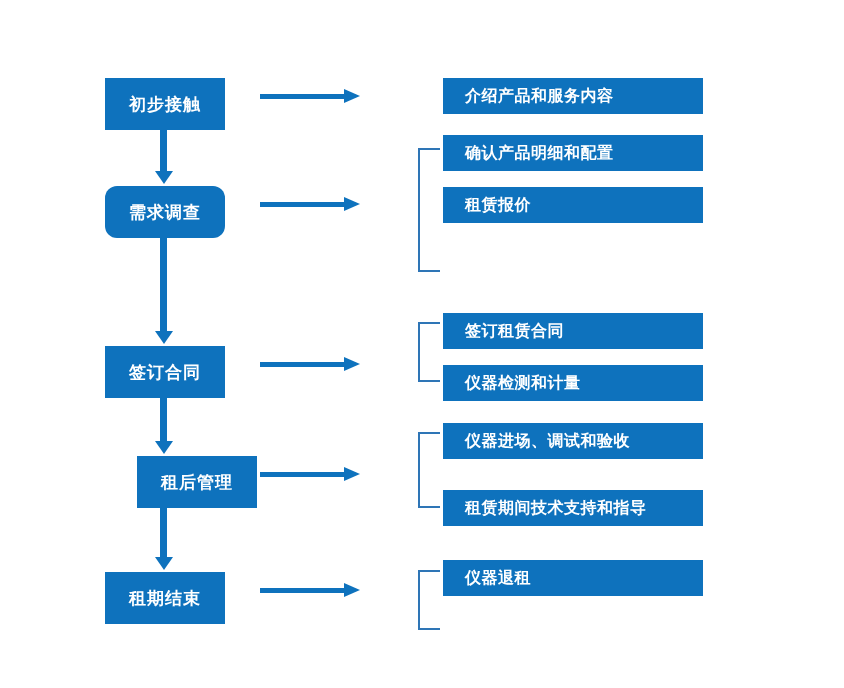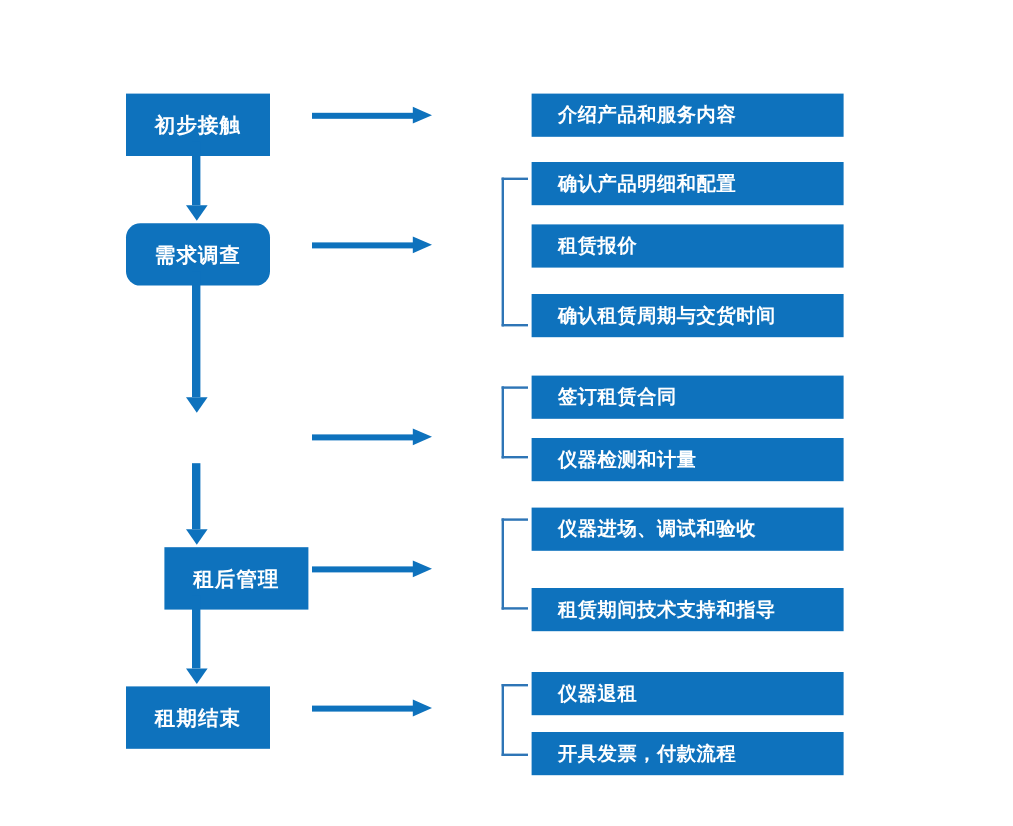--- a/index.html
+++ b/index.html
@@ -136,20 +136,21 @@
 </head>
 <body>
 
 <div id="flowchart">
 
 
   <div class="stage-box" style="left:105px; top:78px;">初步接触</div>
 
   <div class="stage-box" style="left:105px; top:186px;border-radius:12px;">需求调查</div>
 
+  <div class="stage-box" style="left:105px; top:346px;">签订合同</div>
 
   <div class="stage-box" style="left:105px; top:456px;margin-left:32px;">租后管理</div>
 
   <div class="stage-box" style="left:105px; top:572px;">租期结束</div>
 
   <div class="v-arrow" style="top:118px; height:66px;">
     <span class="shaft" style="height:53px;"></span>
     <span class="head" style="top:53px;"></span>
   </div>
 
@@ -200,27 +201,25 @@
   <div class="bracket" style="top:432px; height:76px;"></div>
 
   <div class="bracket" style="top:570px; height:60px;"></div>
 
   <div class="detail-box" style="top:78px;">介绍产品和服务内容</div>
 
   <div class="detail-box" style="top:135px;">确认产品明细和配置</div>
 
   <div class="detail-box" style="top:187px;">租赁报价</div>
 
-  <div class="detail-box" style="top:245px;">确认租赁周期与交货时间</div>
 
   <div class="detail-box" style="top:313px;">签订租赁合同</div>
 
   <div class="detail-box" style="top:365px;">仪器检测和计量</div>
 
   <div class="detail-box" style="top:423px;">仪器进场、调试和验收</div>
 
   <div class="detail-box" style="top:490px;">租赁期间技术支持和指导</div>
 
   <div class="detail-box" style="top:560px;">仪器退租</div>
 
-  <div class="detail-box" style="top:610px;">开具发票，付款流程</div>
 
 </div>
 
 </body></html>

